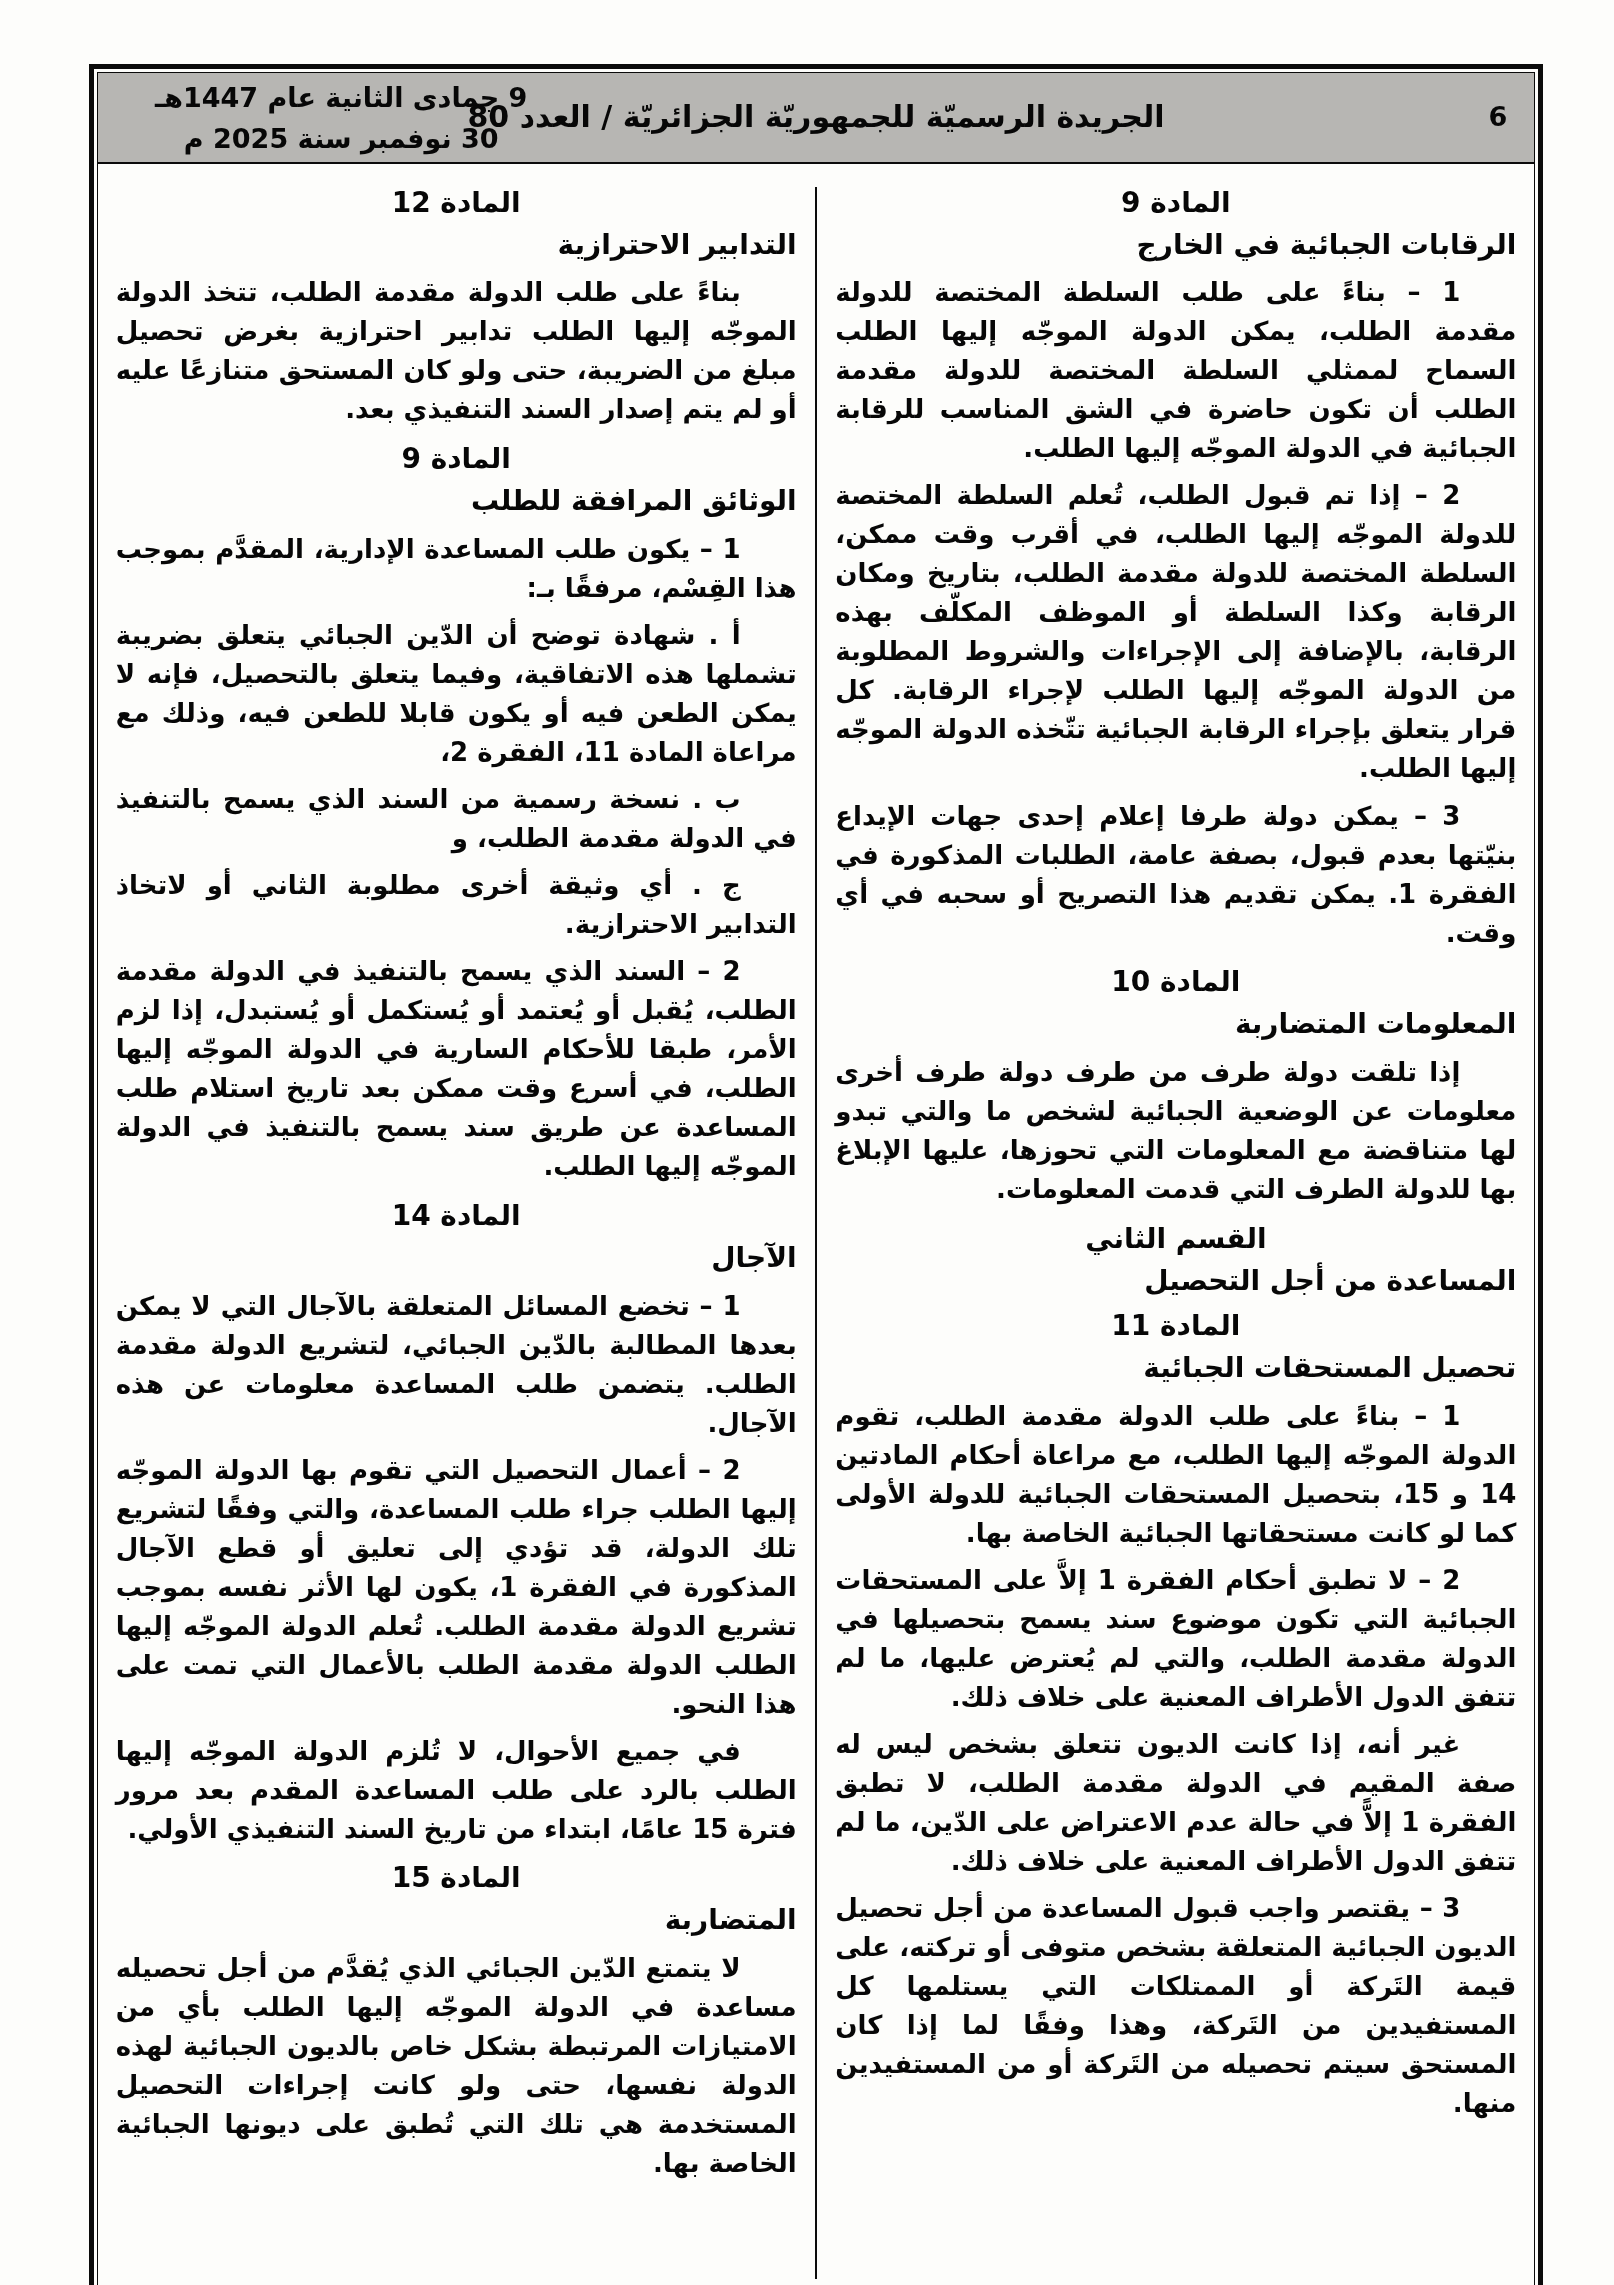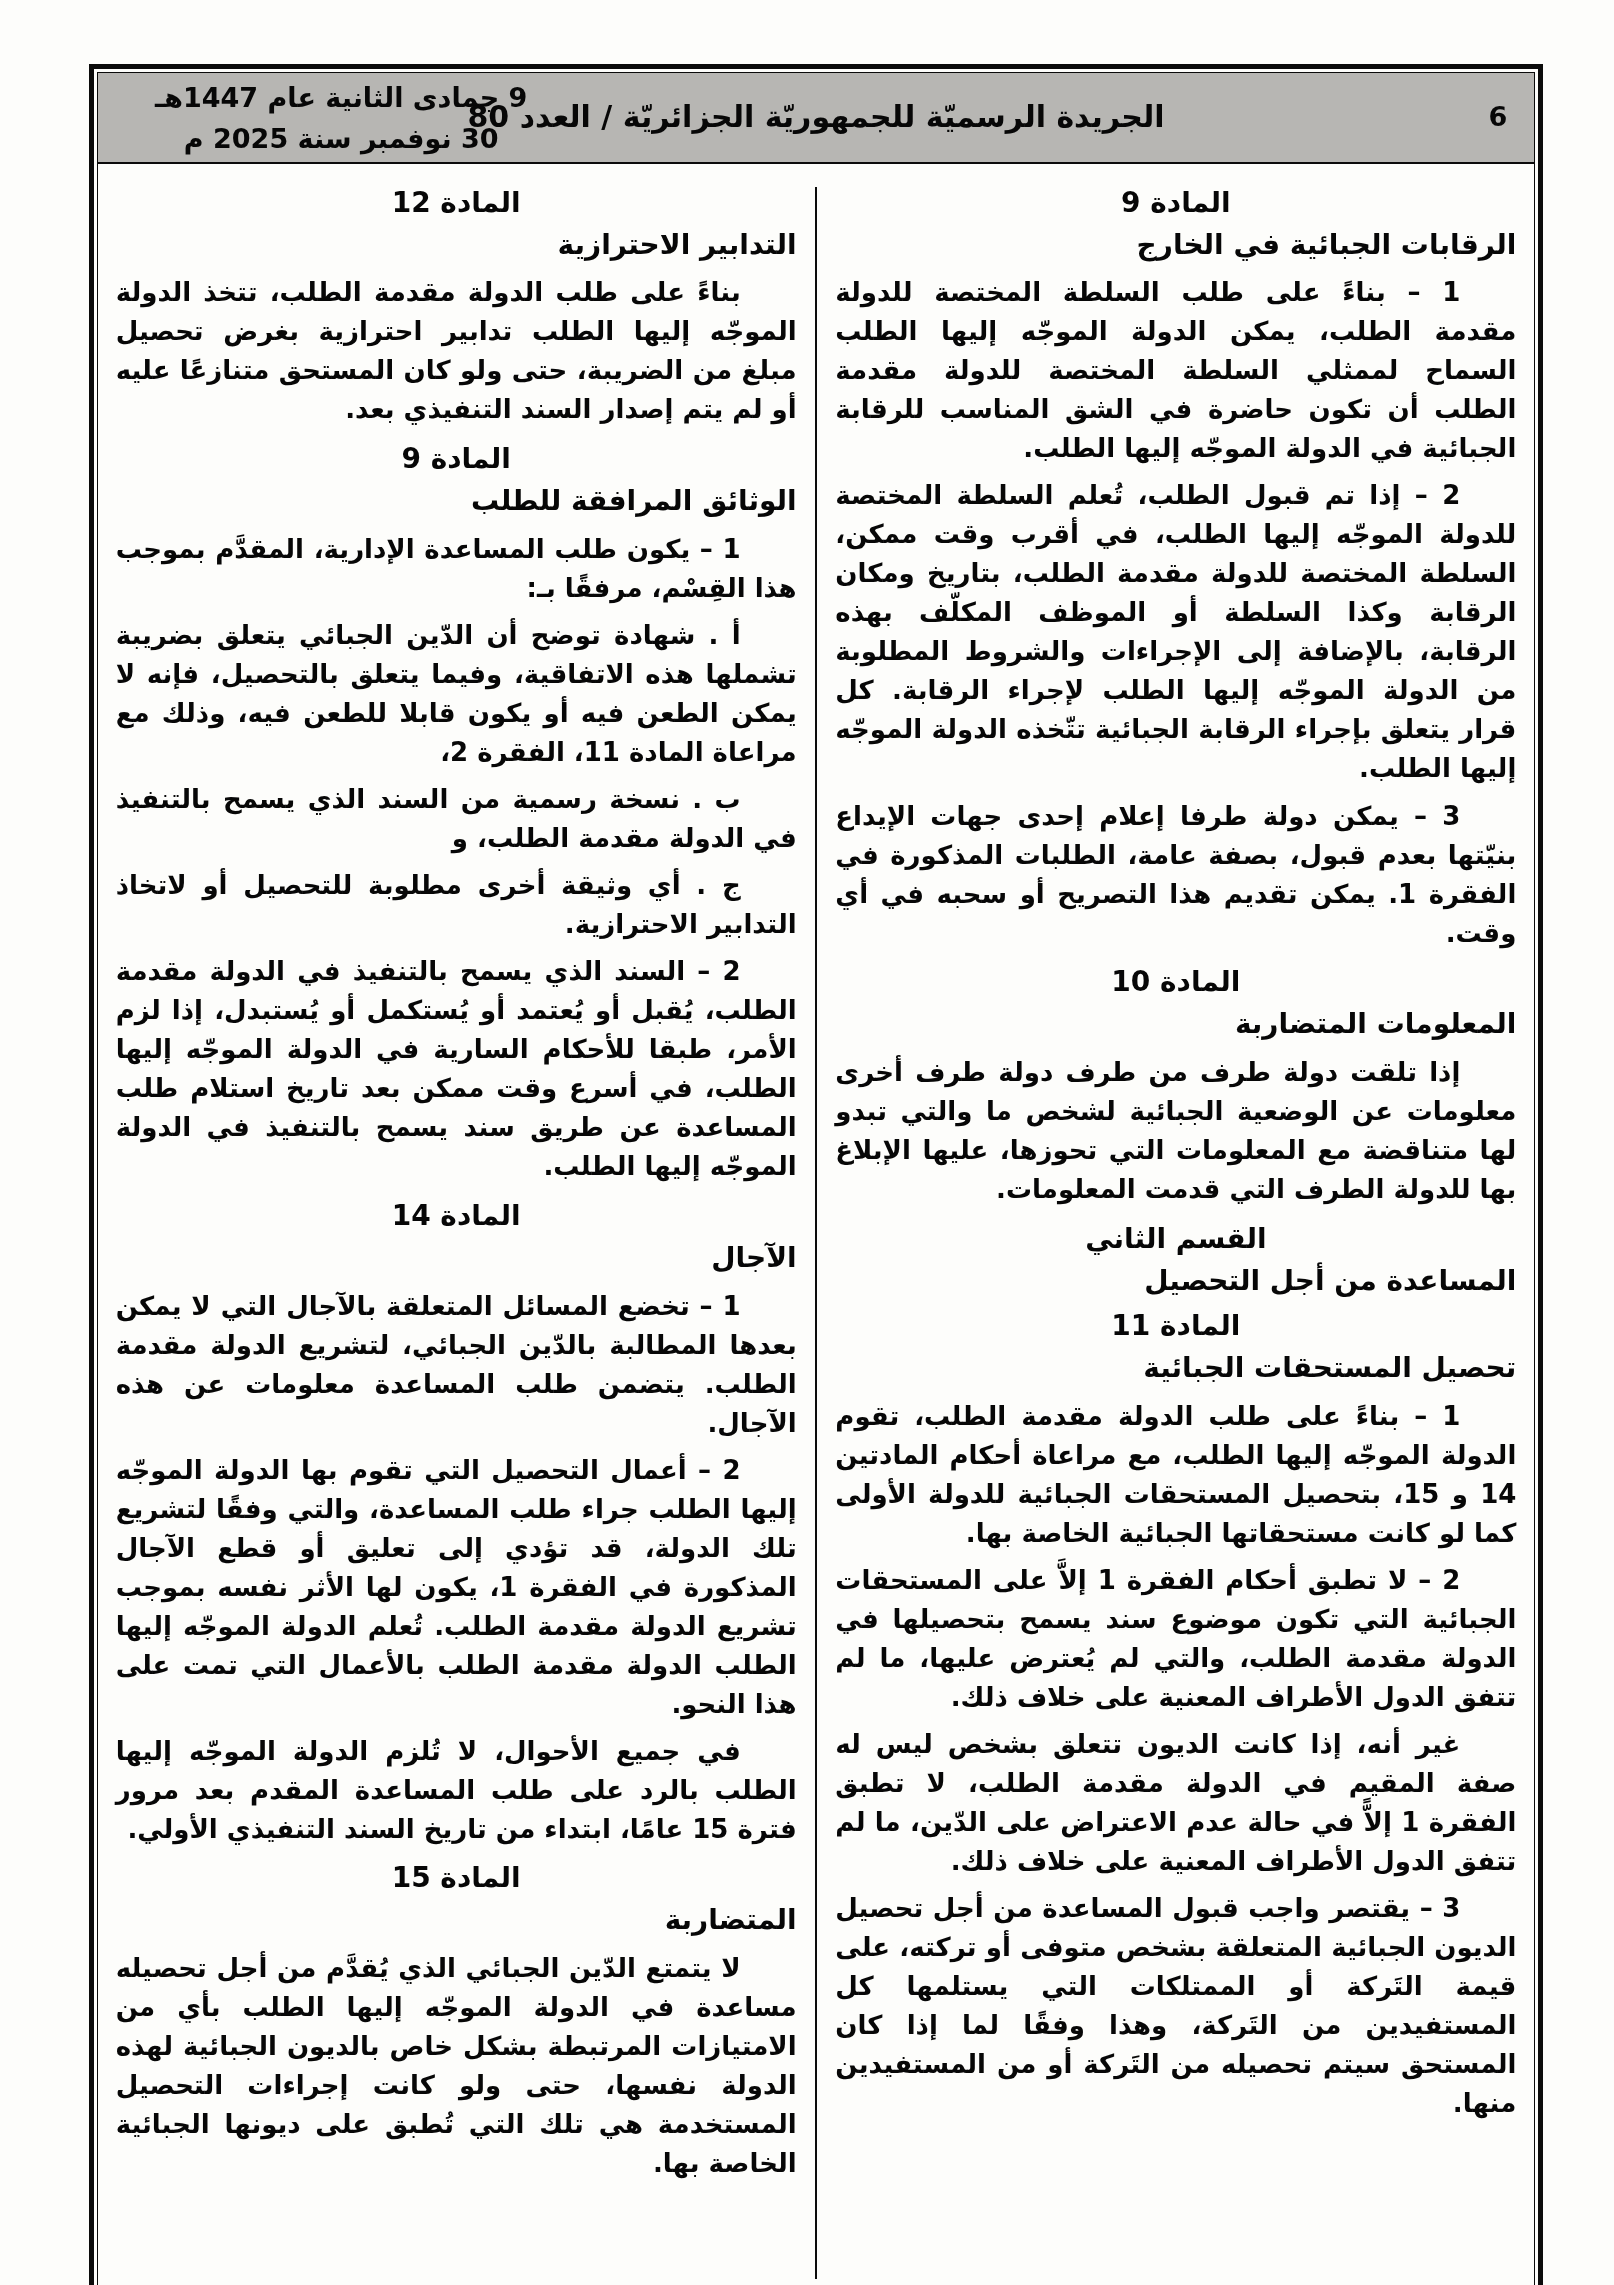--- a/index.html
+++ b/index.html
@@ -135,21 +135,21 @@
 
       <section class="column">
         <div class="art-num">المادة 12</div>
         <div class="art-title">التدابير الاحترازية</div>
         <p class="para">بناءً على طلب الدولة مقدمة الطلب، تتخذ الدولة الموجّه إليها الطلب تدابير احترازية بغرض تحصيل مبلغ من الضريبة، حتى ولو كان المستحق متنازعًا عليه أو لم يتم إصدار السند التنفيذي بعد.</p>
         <div class="art-num">المادة 9</div>
         <div class="art-title">الوثائق المرافقة للطلب</div>
         <p class="para">1 – يكون طلب المساعدة الإدارية، المقدَّم بموجب هذا القِسْم، مرفقًا بـ:</p>
         <p class="para">أ . شهادة توضح أن الدّين الجبائي يتعلق بضريبة تشملها هذه الاتفاقية، وفيما يتعلق بالتحصيل، فإنه لا يمكن الطعن فيه أو يكون قابلا للطعن فيه، وذلك مع مراعاة المادة 11، الفقرة 2،</p>
         <p class="para">ب . نسخة رسمية من السند الذي يسمح بالتنفيذ في الدولة مقدمة الطلب، و</p>
-        <p class="para">ج . أي وثيقة أخرى مطلوبة للتحصيل أو لاتخاذ التدابير الاحترازية.</p>
+        <p class="para">ج . أي وثيقة أخرى مطلوبة الثاني أو لاتخاذ التدابير الاحترازية.</p>
         <p class="para">2 – السند الذي يسمح بالتنفيذ في الدولة مقدمة الطلب، يُقبل أو يُعتمد أو يُستكمل أو يُستبدل، إذا لزم الأمر، طبقا للأحكام السارية في الدولة الموجّه إليها الطلب، في أسرع وقت ممكن بعد تاريخ استلام طلب المساعدة عن طريق سند يسمح بالتنفيذ في الدولة الموجّه إليها الطلب.</p>
         <div class="art-num">المادة 14</div>
         <div class="art-title">الآجال</div>
         <p class="para">1 – تخضع المسائل المتعلقة بالآجال التي لا يمكن بعدها المطالبة بالدّين الجبائي، لتشريع الدولة مقدمة الطلب. يتضمن طلب المساعدة معلومات عن هذه الآجال.</p>
         <p class="para">2 – أعمال التحصيل التي تقوم بها الدولة الموجّه إليها الطلب جراء طلب المساعدة، والتي وفقًا لتشريع تلك الدولة، قد تؤدي إلى تعليق أو قطع الآجال المذكورة في الفقرة 1، يكون لها الأثر نفسه بموجب تشريع الدولة مقدمة الطلب. تُعلم الدولة الموجّه إليها الطلب الدولة مقدمة الطلب بالأعمال التي تمت على هذا النحو.</p>
         <p class="para">في جميع الأحوال، لا تُلزم الدولة الموجّه إليها الطلب بالرد على طلب المساعدة المقدم بعد مرور فترة 15 عامًا، ابتداء من تاريخ السند التنفيذي الأولي.</p>
         <div class="art-num">المادة 15</div>
         <div class="art-title">المتضاربة</div>
         <p class="para">لا يتمتع الدّين الجبائي الذي يُقدَّم من أجل تحصيله مساعدة في الدولة الموجّه إليها الطلب بأي من الامتيازات المرتبطة بشكل خاص بالديون الجبائية لهذه الدولة نفسها، حتى ولو كانت إجراءات التحصيل المستخدمة هي تلك التي تُطبق على ديونها الجبائية الخاصة بها.</p>
       </section>

